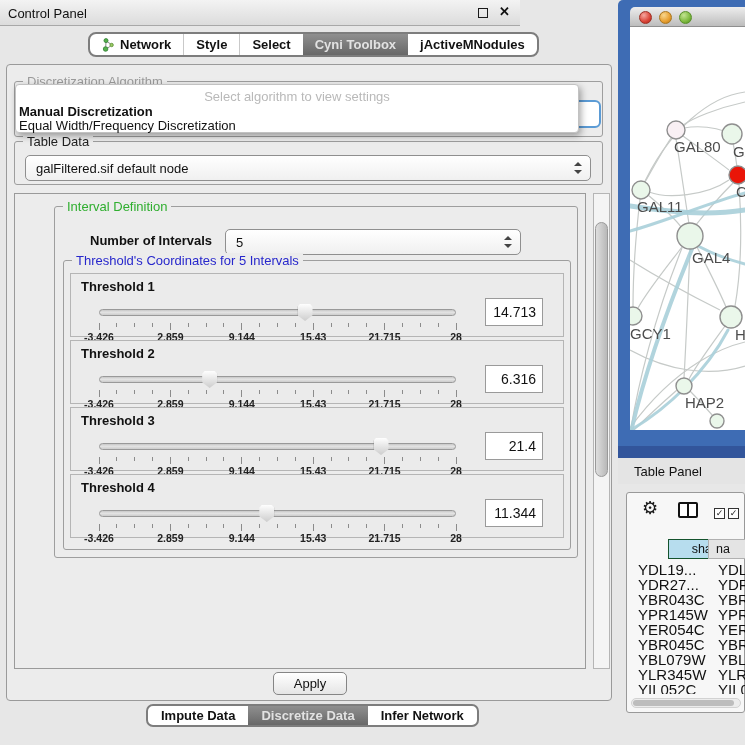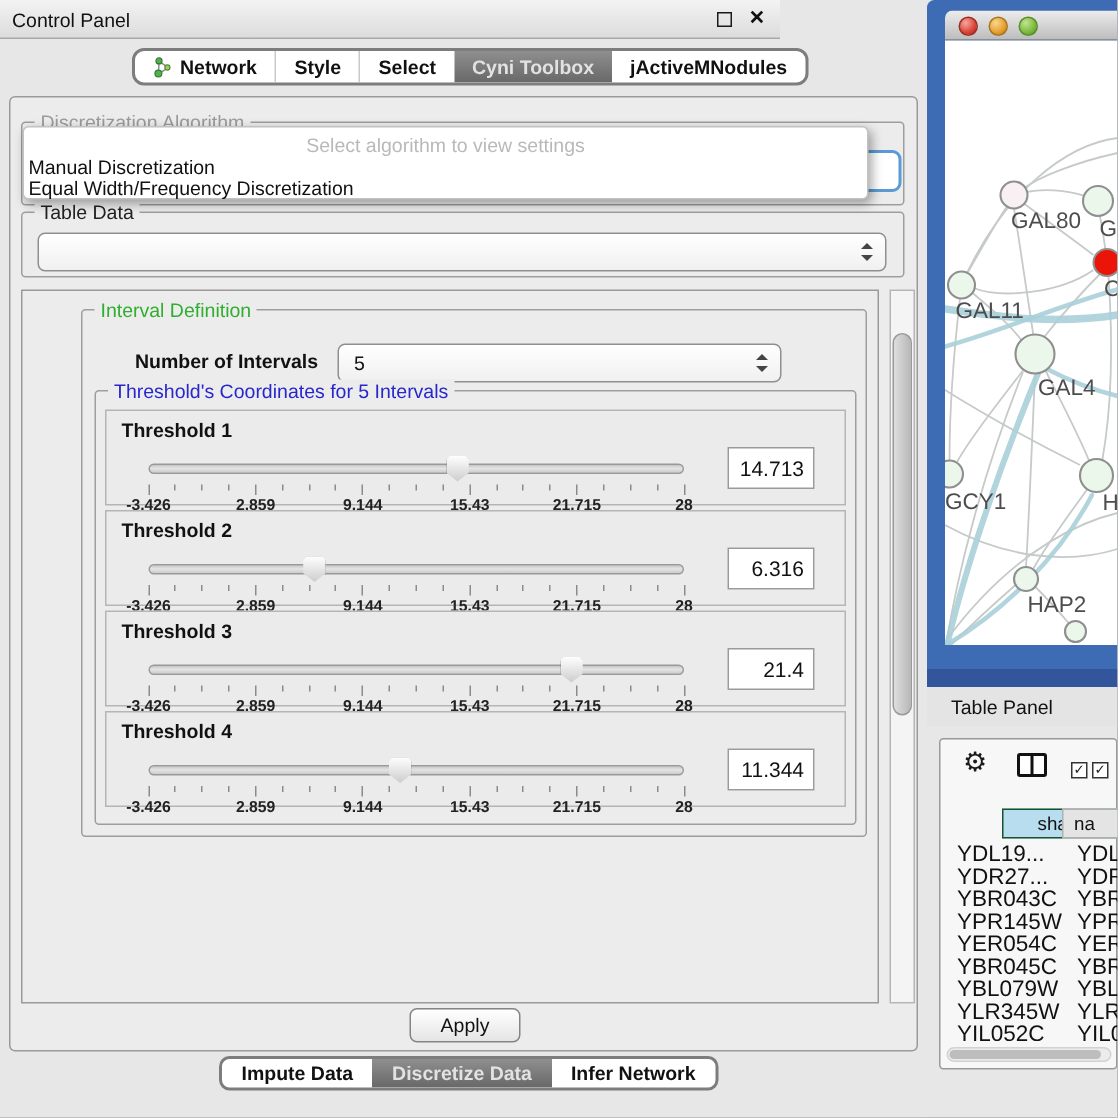--- a/index.html
+++ b/index.html
@@ -32,21 +32,21 @@
 
   #disc-group { left:7px; top:16px; width:589px; height:56px; }
   #disc-group > .legend { color:#9a9a9a; }
   .combo-fragment { position:absolute; left:30px; top:18px; width:556px; height:28px;
                     border:2px solid #5b9bd5; border-radius:6px; background:#fff; }
 
   .algo-popup { position:absolute; left:8px; top:19px; width:564px; height:49px; background:#fff;
                 border:1px solid #c2c2c2; border-radius:4px; box-shadow:2px 3px 7px rgba(0,0,0,.35); z-index:10; }
   .popup-placeholder { position:absolute; top:4px; left:0; width:100%; text-align:center; font-size:13px; color:#b9b9b9; }
   .popup-item { position:absolute; left:3px; font-size:13px; color:#111; white-space:nowrap; cursor:default; }
-  .popup-item.bold { font-weight:normal; }
+  .popup-item.bold { font-weight:bold; }
 
   #table-data-group { left:7px; top:76px; width:589px; height:44px; }
   #table-data-group > .legend { color:#222; }
 
   .combo { position:absolute; background:linear-gradient(#ffffff,#f0f0f0); border:1px solid #8f8f8f; border-radius:5px; }
   .combo .val { position:absolute; left:10px; top:50%; transform:translateY(-50%); font-size:13px; color:#111; white-space:nowrap; }
   .spinner { position:absolute; right:8px; top:50%; transform:translateY(-50%); width:8px; height:12px; }
   .spinner::before { content:""; position:absolute; left:0; top:0; border:4px solid transparent; border-bottom:4px solid #444; border-top:none; }
   .spinner::after  { content:""; position:absolute; left:0; bottom:0; border:4px solid transparent; border-top:4px solid #444; border-bottom:none; }
   #table-combo { left:10px; top:13px; width:566px; height:26px; }
@@ -182,20 +182,21 @@
 
       <div class="algo-popup">
         <div class="popup-placeholder">Select algorithm to view settings</div>
         <div class="popup-item bold" style="top:19px">Manual Discretization</div>
         <div class="popup-item" style="top:33px">Equal Width/Frequency Discretization</div>
       </div>
 
       <div class="groupbox" id="table-data-group">
         <span class="legend">Table Data</span>
         <div class="combo" id="table-combo">
+          <span class="val">galFiltered.sif default node</span>
           <span class="spinner"></span>
         </div>
       </div>
 
       <div id="viewport">
         <div class="groupbox" id="interval-group">
           <span class="legend">Interval Definition</span>
           <div id="noi-label">Number of Intervals</div>
           <div class="combo" id="noi-combo">
             <span class="val">5</span>

